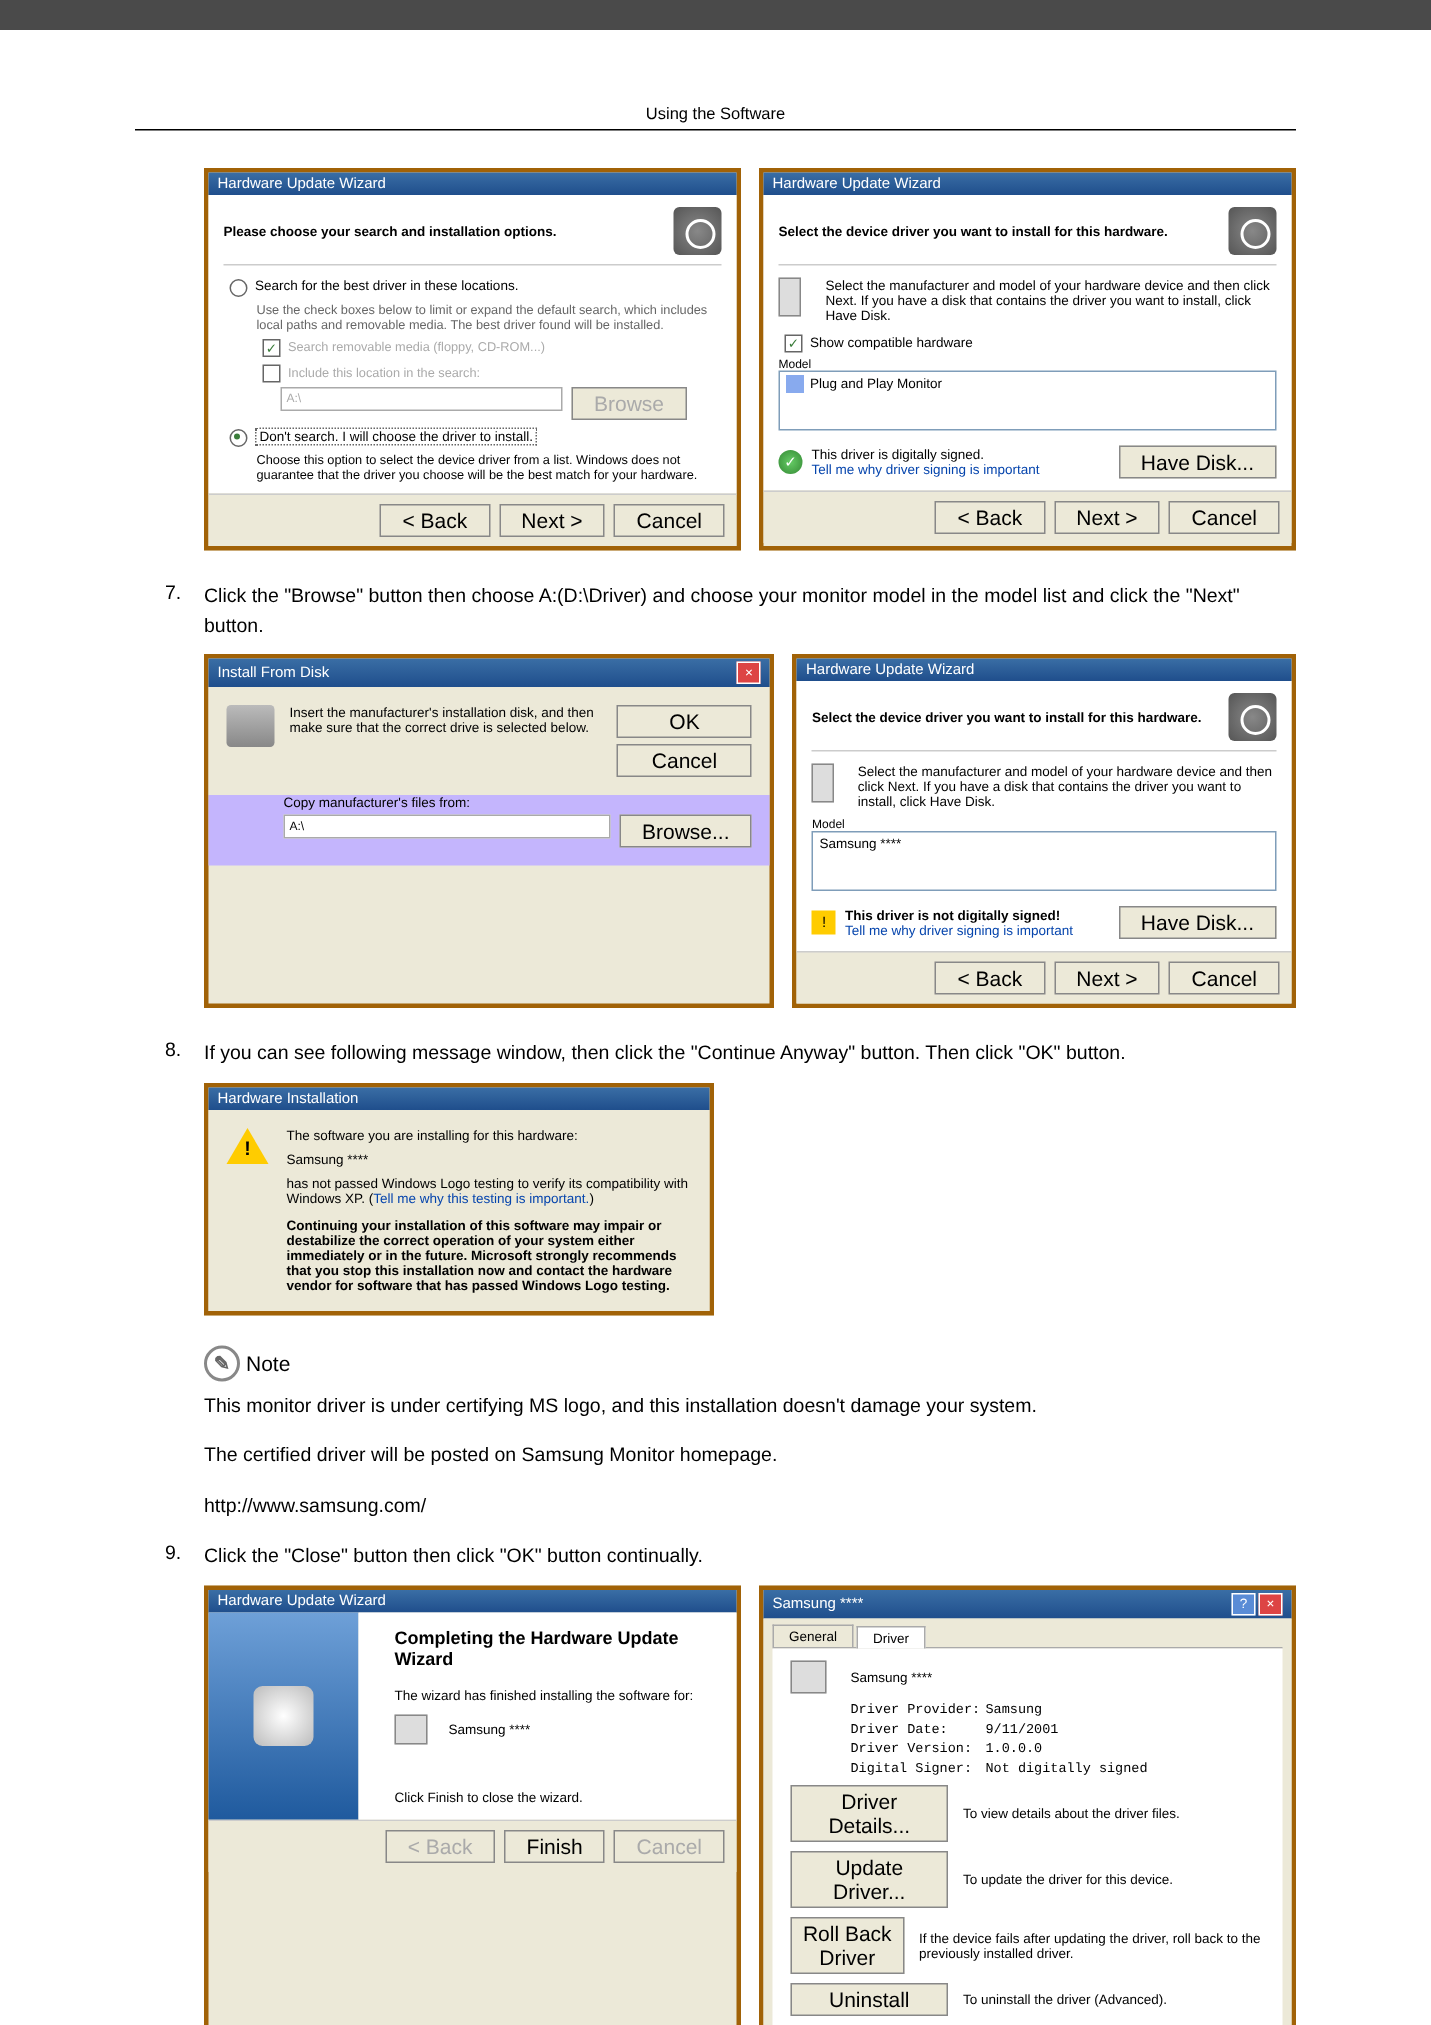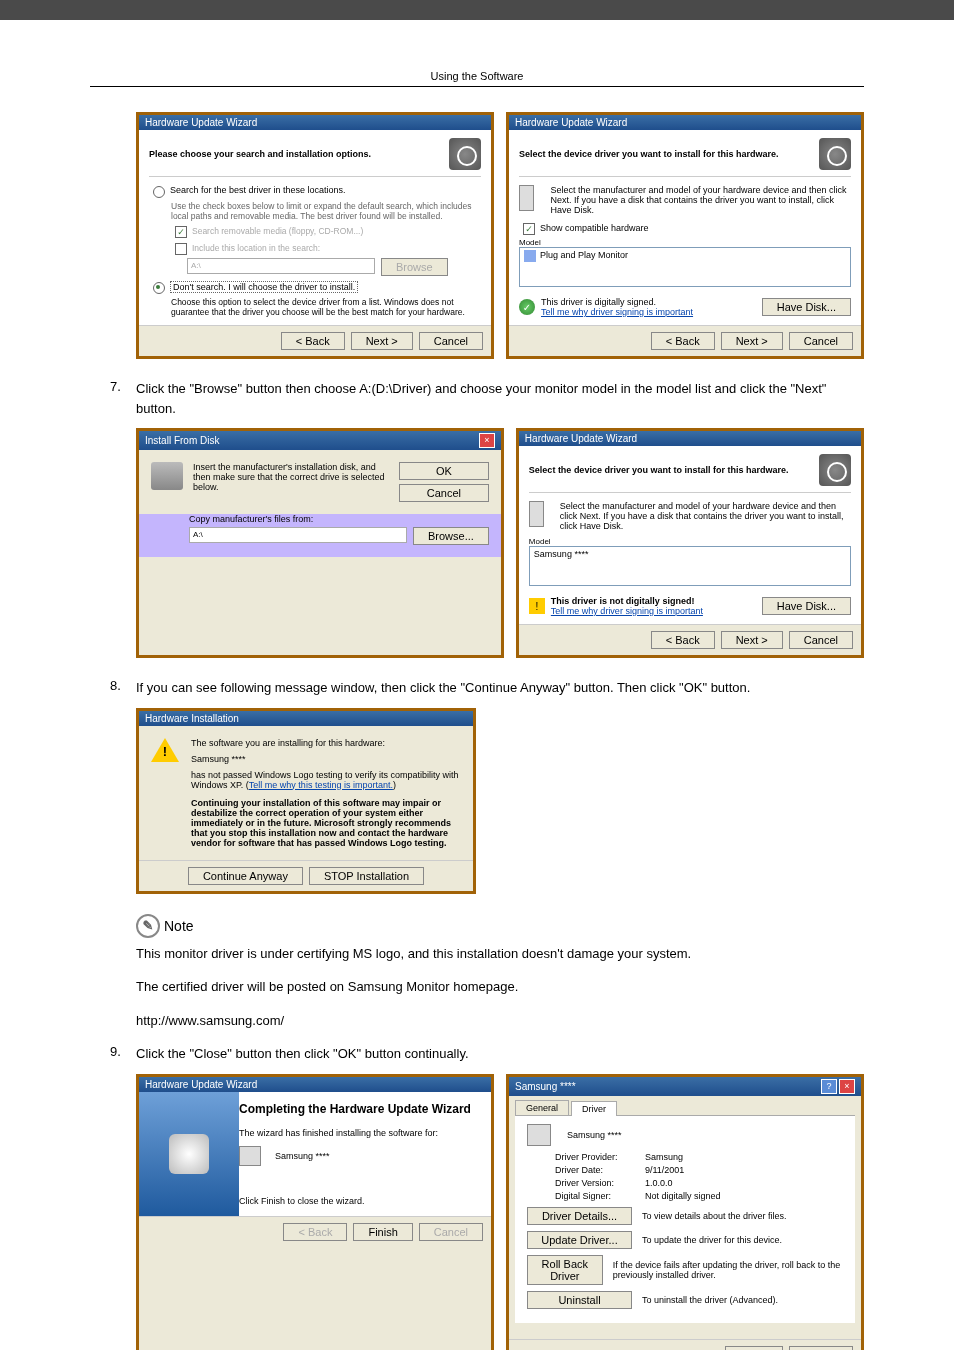--- a/index.html
+++ b/index.html
@@ -41,44 +41,44 @@
   .bold { font-weight: bold; }
   .radio-line, .check-line { display: flex; gap: 5px; align-items: flex-start; margin: 5px 0 3px 4px; }
   .radio { width: 10px; height: 10px; border: 1px solid #666; border-radius: 50%; flex-shrink: 0; margin-top: 1px; }
   .radio.sel::after { content:""; display:block; width:4px; height:4px; background:#3b7d3b; border-radius:50%; margin:2px; }
   .check { width: 10px; height: 10px; border: 1px solid #666; flex-shrink: 0; display:flex; align-items:center; justify-content:center; }
   .check.sel::after { content:"✓"; font-size: 9px; color: #3b7d3b; line-height: 8px; }
   .indent { margin-left: 22px; font-size: 8.5px; color: #666; }
   .indent .grey { color:#aaa; }
   .input-small { display: inline-block; border: 1px solid #aaa; background: #fff; height: 14px; width: 180px; vertical-align: middle; color:#aaa; padding: 0 3px; font-size:8px; line-height:14px; }
   .btn-row { display: flex; gap: 6px; justify-content: flex-end; padding: 6px 8px; border-top: 1px solid #ccc; background: #ece9d8; }
-  .btn { border: 1px solid #888; background: #ece9d8; padding: 2px 14px; font-size: 11px; cursor: pointer; }
+  .btn { border: 1px solid #888; background: #ece9d8; padding: 2px 14px; font-size: 14px; cursor: pointer; }
   .btn.disabled { color: #aaa; }
-  .link { color: #0645ad; text-decoration: underline; }
+  .link { color: #0645ad; }
   .monitor-icon { display:inline-block; width: 28px; height: 24px; background: #ddd; border: 1px solid #888; vertical-align: middle; margin-right: 8px; }
   .disk-icon { width: 32px; height: 28px; background: linear-gradient(#bbb,#888); border-radius: 3px; flex-shrink:0; }
   .warn-icon { width: 28px; height: 24px; flex-shrink:0; position:relative; }
   .warn-icon::before { content:""; position:absolute; left:0; top:0; border-left:14px solid transparent; border-right:14px solid transparent; border-bottom:24px solid #ffcc00; }
   .warn-icon::after { content:"!"; position:absolute; left:0; width:28px; top:6px; text-align:center; font-weight:bold; font-size:13px; }
   .note-row { display:flex; align-items:center; gap:4px; margin: 14px 0 6px 26px; }
   .note-icon { width:20px; height:20px; border:2px solid #888; border-radius:50%; display:flex; align-items:center; justify-content:center; color:#666; font-weight:bold; }
   .footer { text-align:center; border-top:1px solid #000; margin-top: 30px; padding-top: 6px; font-size: 12px; }
   .para { margin: 0 0 14px 26px; line-height: 1.5; }
   .tabs { display:flex; border-bottom:1px solid #aaa; font-size:9px; }
   .tab { padding: 2px 10px; border:1px solid #aaa; border-bottom:none; background:#ece9d8; margin-right:2px; }
   .tab.active { background:#fff; position:relative; top:1px; }
   .prop-body { padding: 8px 12px; background:#fff; font-size:9px; }
-  .prop-line { display:flex; margin:3px 0 3px 28px; }
+  .prop-line { display:flex; margin:3px 0 3px 40px;font-family:Liberation Mono, monospace; }
   .prop-line .k { width: 90px; }
   .prop-btn-line { display:flex; align-items:center; margin: 6px 0; gap: 10px; }
   .prop-btn-line .btn { width: 95px; text-align:center; padding: 2px 4px; }
   .sidebar-img { width: 100px; background: linear-gradient(#6ea0d8, #1f5a9e); flex-shrink:0; display:flex; align-items:center; justify-content:center; }
   .sidebar-img .dev-icon { width: 40px; height: 40px; background: radial-gradient(#fff,#bbb); border-radius:6px; }
   .wiz-complete { display:flex; }
-  .wiz-complete-body { padding: 10px 0; flex:1; background:#fff; font-size: 9px; }
+  .wiz-complete-body { padding: 10px 24px; flex:1; background:#fff; font-size: 9px; }
   .wiz-complete-body .title { font-size: 12px; font-weight:bold; margin-bottom: 12px; }
   .listbox { border:1px solid #7f9db9; height: 34px; padding: 2px 4px; font-size:9px; background:#fff; }
   .sig-row { display:flex; align-items:center; gap:6px; margin-top: 10px; justify-content: space-between; }
   .sig-icon { width:16px; height:16px; flex-shrink:0; background: radial-gradient(#6c6,#383); border-radius:50%; display:flex; align-items:center; justify-content:center; color:#fff; font-size:10px; }
   .sig-icon.warn { background: #ffcc00; color:#000; border-radius:0; position:relative; }
 </style>
 </head>
 <body>
 
 <div class="page">
@@ -247,24 +247,20 @@
           <div class="warn-icon"></div>
           <div style="flex:1">
             <div>The software you are installing for this hardware:</div>
             <div style="margin:6px 0">Samsung ****</div>
             <div>
               <span>has not passed Windows Logo testing to verify its compatibility with Windows XP. (</span><span class="link">Tell me why this testing is important.</span><span>)</span>
             </div>
             <div class="bold" style="margin-top:8px">Continuing your installation of this software may impair or destabilize the correct operation of your system either immediately or in the future. Microsoft strongly recommends that you stop this installation now and contact the hardware vendor for software that has passed Windows Logo testing.</div>
           </div>
         </div>
-        <div class="btn-row" style="justify-content:center">
-          <span class="btn">Continue Anyway</span>
-          <span class="btn">STOP Installation</span>
-        </div>
       </div>
     </div>
 
     <div class="note-row">
       <span class="note-icon">✎</span>
       <span style="font-size:14px">Note</span>
     </div>
     <div class="para">This monitor driver is under certifying MS logo, and this installation doesn't damage your system.</div>
     <div class="para">The certified driver will be posted on Samsung Monitor homepage.</div>
     <div class="para">http://www.samsung.com/</div>

